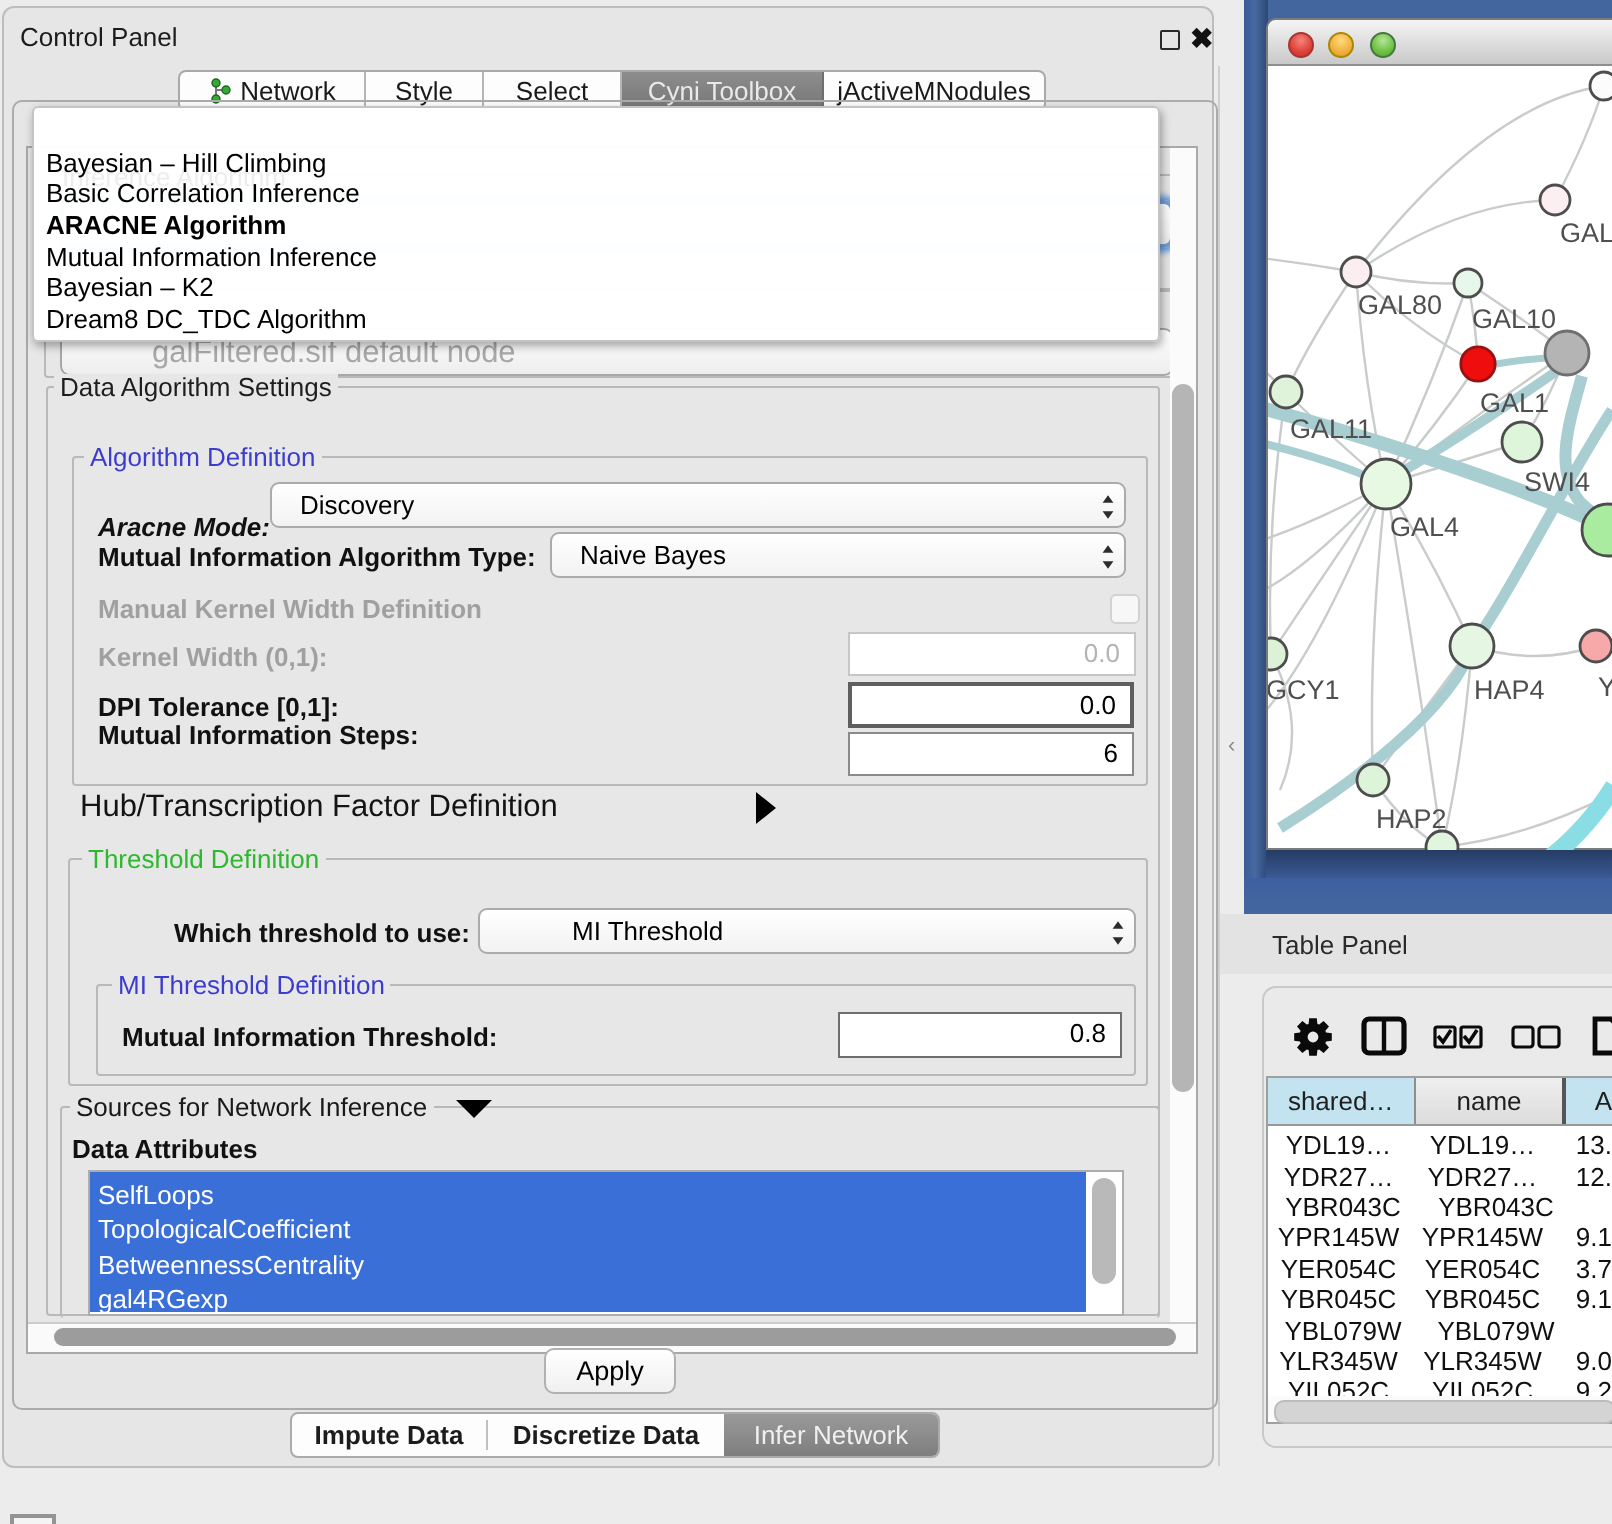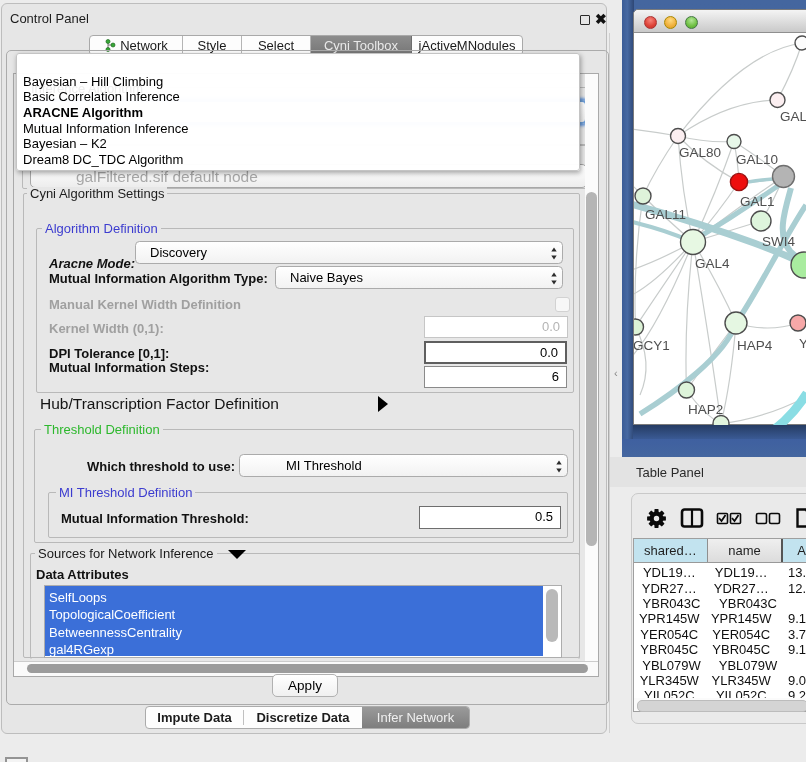--- a/index.html
+++ b/index.html
@@ -52,21 +52,21 @@
     Bayesian – Hill Climbing<br>
     Basic Correlation Inference<br>
     <b>ARACNE Algorithm</b><br>
     Mutual Information Inference<br>
     Bayesian – K2<br>
     Dream8 DC_TDC Algorithm
   </div>
 </div>
 
 <div class="gbox" style="left:23px;top:193px;width:555px;height:463px;"></div>
-<div class="gtitle" style="left:27px;top:187px;color:#1e1e1e;">Cyni Algorithm Settings</div>
+<div class="gtitle" style="left:27px;top:187px;color:#1e1e1e;">Data Algorithm Settings</div>
 
 <div class="gbox" style="left:36px;top:228px;width:536px;height:163px;"></div>
 <div class="gtitle" style="left:42px;top:222px;color:#3c3ccf;">Algorithm Definition</div>
 
 <div class="abs b13" style="left:49px;top:256px;font-style:italic;">Aracne Mode:</div>
 <div class="abs b13" style="left:49px;top:271px;">Mutual Information Algorithm Type:</div>
 <div class="combo" style="left:135px;top:241px;width:428px;">Discovery<svg class="carr" width="6" height="13" viewBox="0 0 6 13">
       <path d="M3 0.6 L5.7 4.4 L0.3 4.4 z M3 12.4 L0.3 8.6 L5.7 8.6 z" fill="#2c2c2c"></path>
     </svg></div>
 <div class="combo" style="left:275px;top:266px;width:288px;">Naive Bayes<svg class="carr" width="6" height="13" viewBox="0 0 6 13">
@@ -87,21 +87,21 @@
 
 <div class="gbox" style="left:34px;top:429px;width:538px;height:112px;"></div>
 <div class="gtitle" style="left:41px;top:423px;color:#2db82d;">Threshold Definition</div>
 <div class="abs b13" style="left:80px;top:459px;width:155px;text-align:right;">Which threshold to use:</div>
 <div class="combo" style="left:239px;top:454px;width:329px;padding-left:46px;">MI Threshold<svg class="carr" width="6" height="13" viewBox="0 0 6 13">
       <path d="M3 0.6 L5.7 4.4 L0.3 4.4 z M3 12.4 L0.3 8.6 L5.7 8.6 z" fill="#2c2c2c"></path>
     </svg></div>
 <div class="gbox" style="left:48px;top:492px;width:518px;height:44px;"></div>
 <div class="gtitle" style="left:56px;top:486px;color:#3c3ccf;">MI Threshold Definition</div>
 <div class="abs b13" style="left:61px;top:511px;">Mutual Information Threshold:</div>
-<div class="field" style="left:419px;top:506px;width:142px;height:23px;border:1.5px solid #6e6e6e;color:#000;line-height:20px;">0.5</div>
+<div class="field" style="left:419px;top:506px;width:142px;height:23px;border:1.5px solid #6e6e6e;color:#000;line-height:20px;">0.8</div>
 
 <div class="gbox" style="left:30px;top:553px;width:548px;height:105px;border-bottom:none;"></div>
 <div class="gtitle" style="left:35px;top:547px;color:#1a1a1a;font-weight:normal;">Sources for Network Inference</div>
 <div class="abs" style="left:228px;top:550px;width:0;height:0;border-top:9px solid #000;border-left:9px solid transparent;border-right:9px solid transparent;"></div>
 <div class="abs b13" style="left:36px;top:566.5px;">Data Attributes</div>
 
 <div class="abs" style="left:44px;top:585px;width:518px;height:73px;background:#fff;border:1px solid #adadad;box-sizing:border-box;"></div>
 <div class="abs" style="left:45px;top:586px;width:498px;height:69.5px;background:#3b6fd8;color:#fff;font-size:13px;line-height:17.4px;padding-left:4px;padding-top:3px;box-sizing:border-box;">SelfLoops<br>TopologicalCoefficient<br>BetweennessCentrality<br>gal4RGexp</div>
 <div class="abs" style="left:546px;top:589px;width:12px;height:53px;background:#b9b9b9;border-radius:6px;"></div>
 

